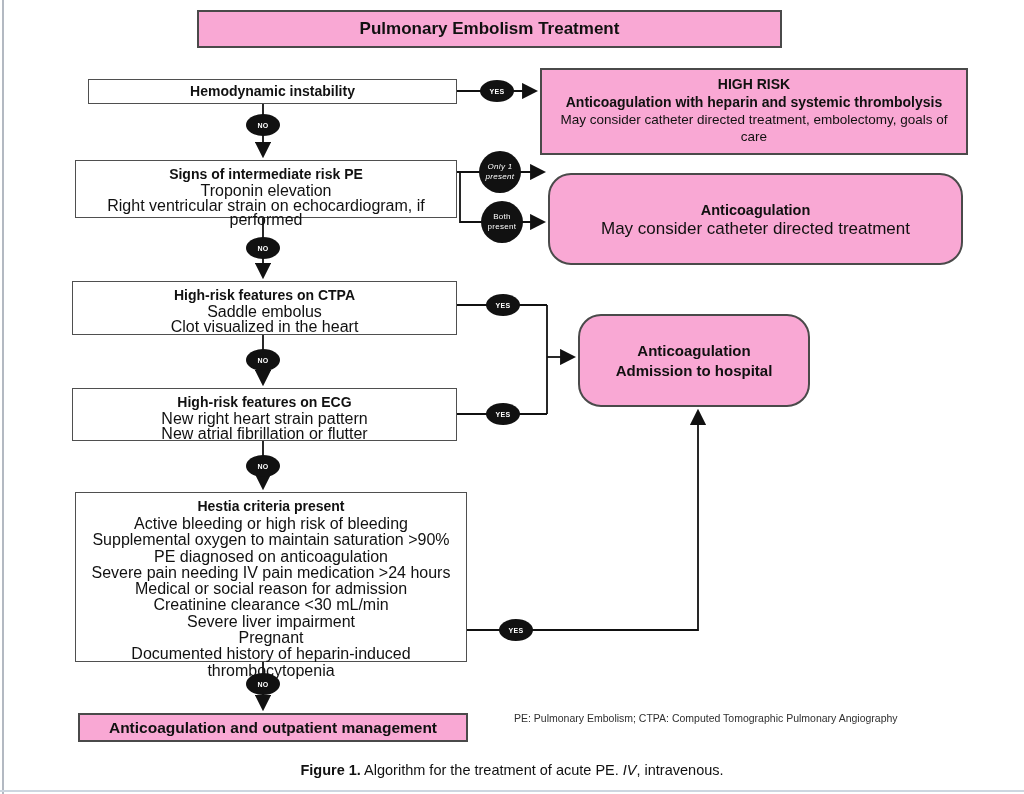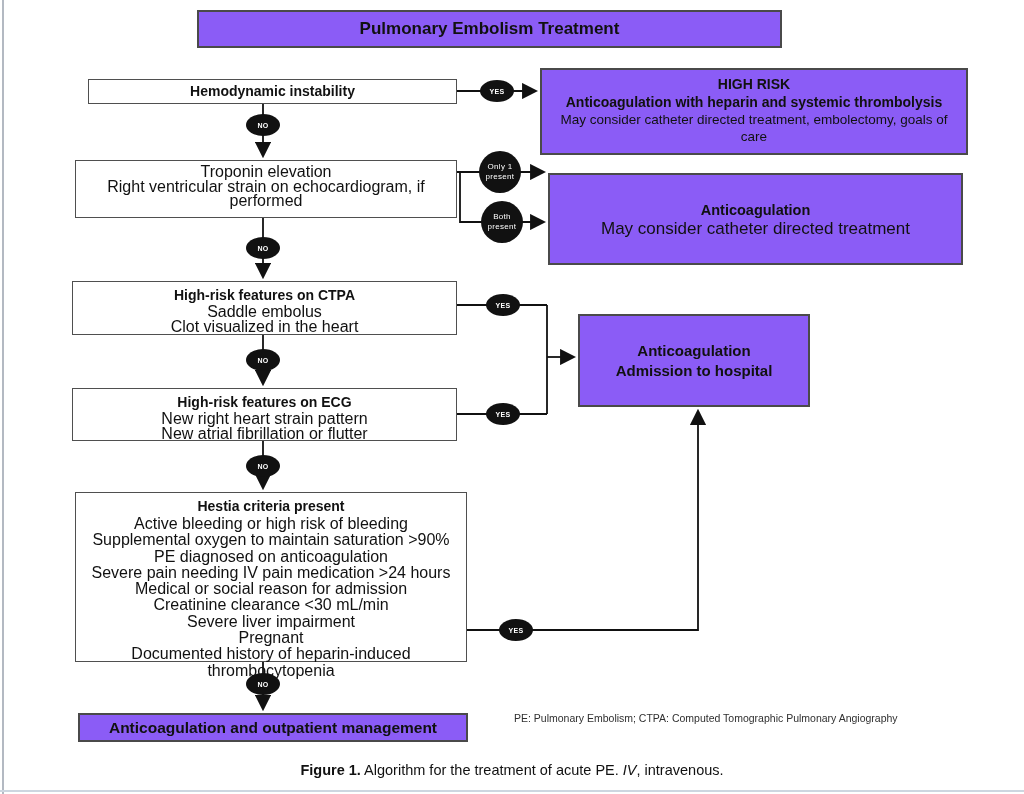--- a/index.html
+++ b/index.html
@@ -4,35 +4,35 @@
 <style>
   html,body{margin:0;padding:0;}
   body{
     width:1024px;height:794px;position:relative;background:#ffffff;
     font-family:"Liberation Sans", sans-serif;color:#111;overflow:hidden;
   }
   .edge-line{position:absolute;}
   #connectors{position:absolute;left:0;top:0;z-index:1;}
   .node{position:absolute;z-index:2;text-align:center;box-sizing:border-box;}
   .box-white{background:#ffffff;border:1px solid #4f4f4f;}
-  .box-gray{background:#8b5cf6;border:2px solid #4a4a4a;}
+  .box-gray{background:#f9a8d4;border:2px solid #4a4a4a;}
   .node-title{font-weight:bold;font-size:14px;line-height:19px;}
   .node-line{font-size:16px;line-height:14.5px;}
   .oval{
     position:absolute;z-index:3;background:#111111;color:#ffffff;border-radius:50%;
     display:flex;align-items:center;justify-content:center;text-align:center;
     font-weight:bold;letter-spacing:.3px;
   }
   .oval-small{width:34px;height:22px;font-size:7px;}
   .oval-big{width:42px;height:42px;font-size:8px;font-weight:normal;line-height:1.2;white-space:pre-line;}
   .title-box{
     left:197px;top:10px;width:585px;height:38px;display:flex;align-items:center;justify-content:center;
     font-size:17px;font-weight:bold;
   }
-  .center-flex{display:flex;flex-direction:column;align-items:center;justify-content:center;}
+  .center-flex{display:flex;flex-direction:column;align-items:center;justify-content:center;border-radius:23px;}
   .footnote{position:absolute;left:514px;top:712px;width:400px;font-size:10.5px;color:#2f2f2f;z-index:2;}
   .caption{position:absolute;left:0;top:762px;width:1024px;text-align:center;font-size:14.5px;color:#111;z-index:2;}
   .cap-label{font-weight:bold;}
   .italic{font-style:italic;}
 </style>
 </head>
 <body>
 
 <div class="edge-line" style="left:2px;top:0;width:2px;height:794px;background:#b3b9c2;z-index:0;"></div>
 <div class="edge-line" style="left:0;top:790px;width:1024px;height:2px;background:#cdd6e0;z-index:0;"></div>
@@ -68,20 +68,21 @@
   <div class="node-title" style="line-height:23px;">Hemodynamic instability</div>
 </div>
 
 <div class="node box-gray" style="left:540px;top:68px;width:428px;height:87px;padding:5px 6px 0 6px;">
   <div class="node-title" style="font-size:14px;line-height:18px;">HIGH RISK</div>
   <div class="node-title" style="font-size:14px;line-height:18px;">Anticoagulation with heparin and systemic thrombolysis</div>
   <div class="node-line" style="font-size:13.5px;line-height:17px;">May consider catheter directed treatment, embolectomy, goals of care</div>
 </div>
 
 <div class="node box-white" style="left:75px;top:160px;width:382px;height:58px;padding-top:4px;">
+  <div class="node-title">Signs of intermediate risk PE</div>
   <div class="node-line">Troponin elevation</div>
   <div class="node-line">Right ventricular strain on echocardiogram, if performed</div>
 </div>
 
 <div class="node box-gray center-flex" style="left:548px;top:173px;width:415px;height:92px;">
   <div class="node-title" style="font-size:14.5px;line-height:20px;">Anticoagulation</div>
   <div class="node-line" style="font-size:17px;line-height:18px;">May consider catheter directed treatment</div>
 </div>
 
 <div class="node box-white" style="left:72px;top:281px;width:385px;height:54px;padding-top:4px;">
@@ -113,21 +114,21 @@
   <div class="node-line" style="line-height:16.3px;">Pregnant</div>
   <div class="node-line" style="line-height:16.3px;">Documented history of heparin-induced thrombocytopenia</div>
 </div>
 
 <div class="node box-gray" style="left:78px;top:713px;width:390px;height:29px;">
   <div class="node-title" style="font-size:15.5px;line-height:26px;">Anticoagulation and outpatient management</div>
 </div>
 
 <div class="oval oval-small" style="left:480px;top:80px;">YES</div>
 <div class="oval oval-small" style="left:246px;top:114px;">NO</div>
-<div class="oval oval-big" style="left:479px;top:151px;">Only 1
+<div class="oval oval-big" style="left:479px;top:151px;font-style:italic;">Only 1
 present</div>
 <div class="oval oval-big" style="left:481px;top:201px;">Both
 present</div>
 <div class="oval oval-small" style="left:246px;top:237px;">NO</div>
 <div class="oval oval-small" style="left:486px;top:294px;">YES</div>
 <div class="oval oval-small" style="left:246px;top:349px;">NO</div>
 <div class="oval oval-small" style="left:486px;top:403px;">YES</div>
 <div class="oval oval-small" style="left:246px;top:455px;">NO</div>
 <div class="oval oval-small" style="left:499px;top:619px;">YES</div>
 <div class="oval oval-small" style="left:246px;top:673px;">NO</div>

